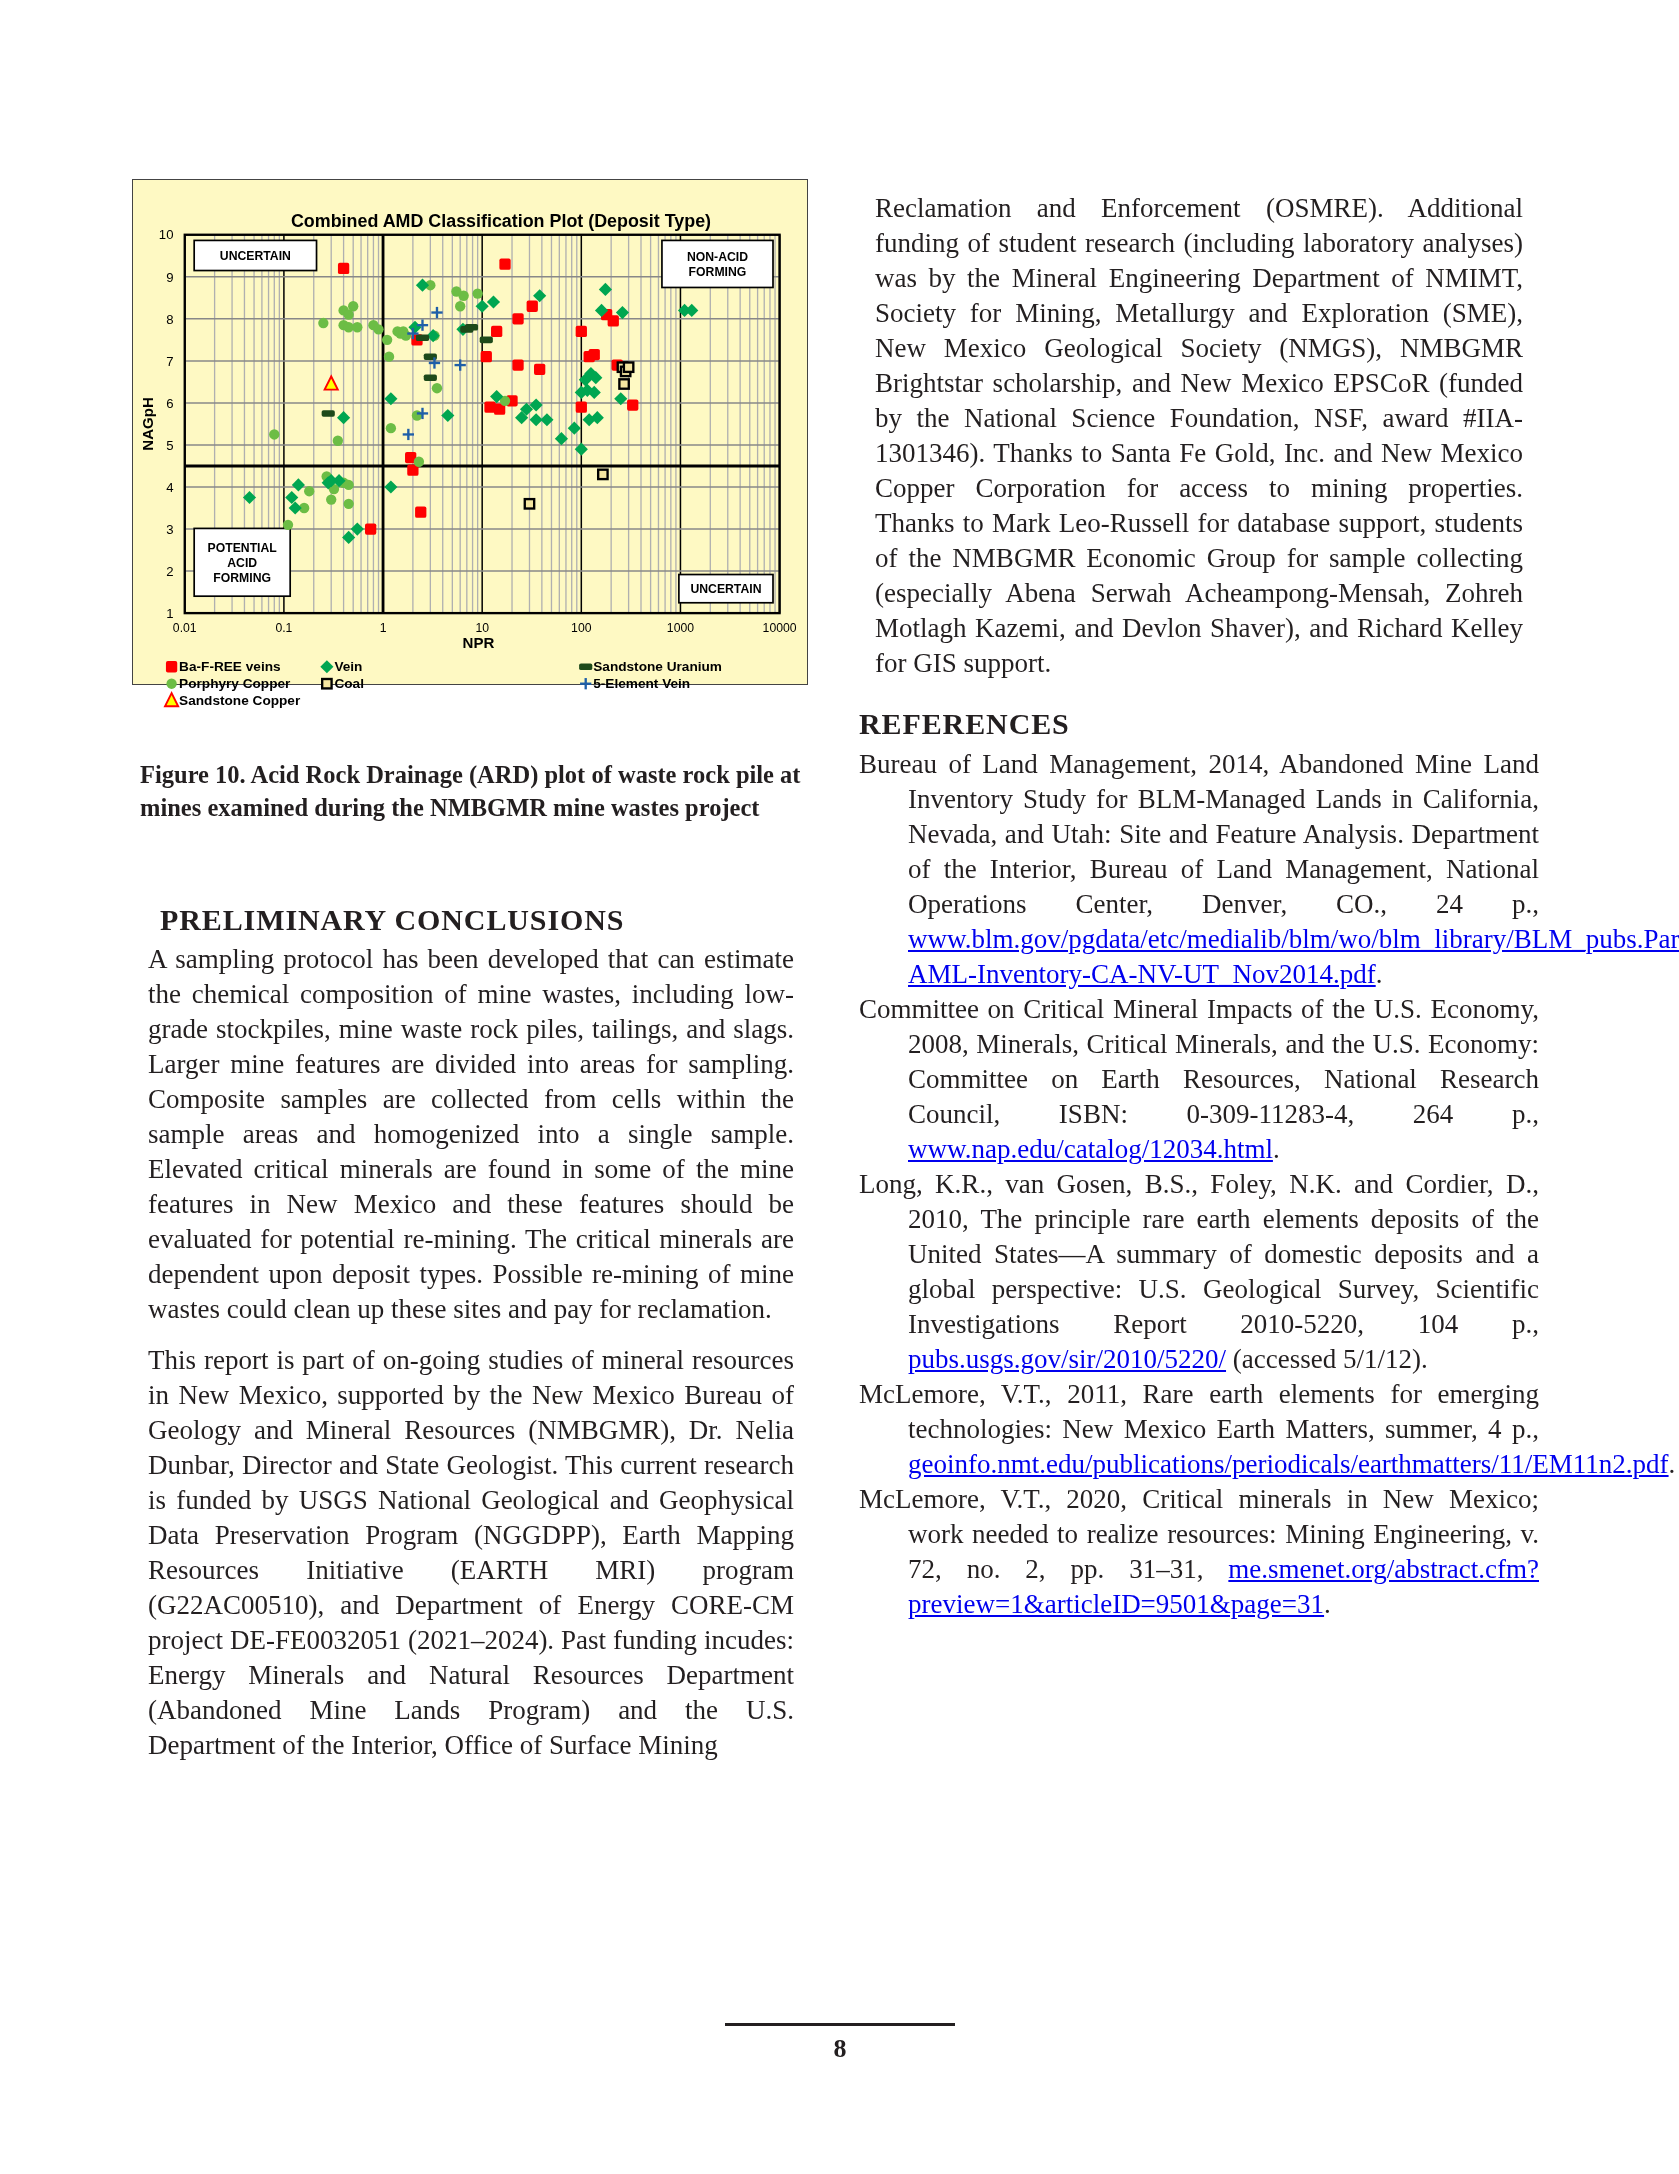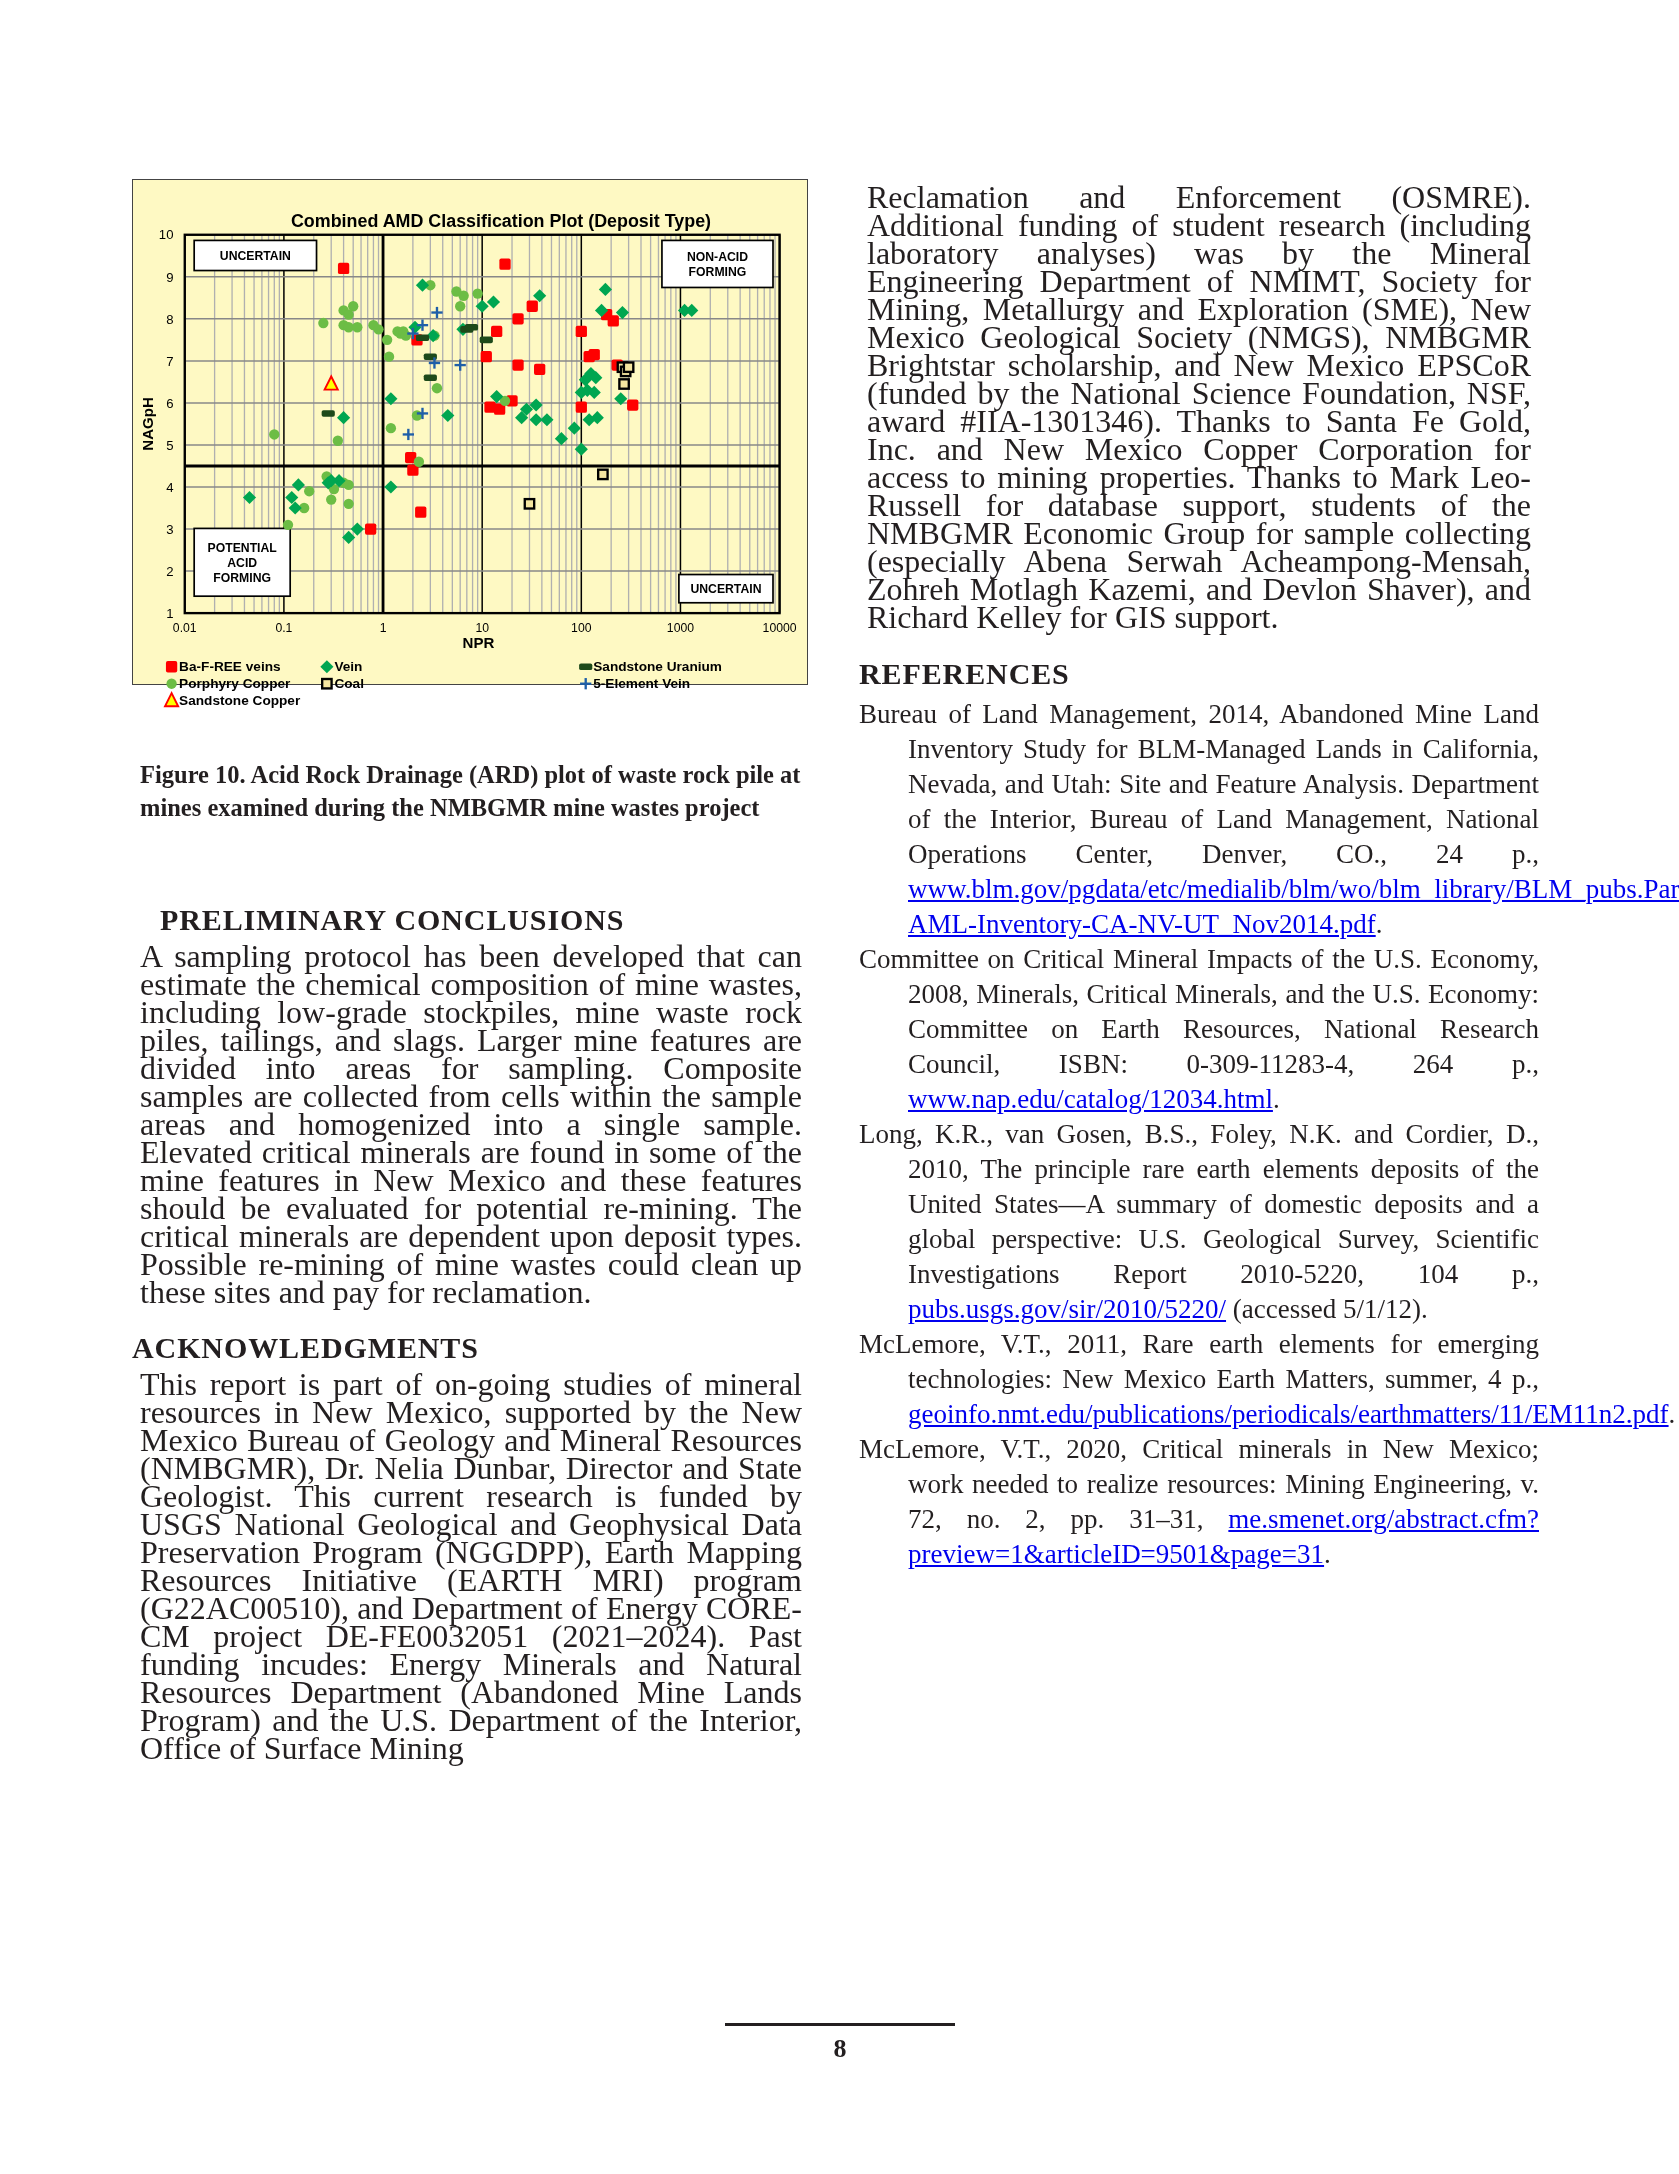--- a/index.html
+++ b/index.html
@@ -1,20 +1,20 @@
 <!DOCTYPE html>
 <html style="font-size:15px"><head>
 <meta charset="utf-8">
 <style>
   html, body { margin: 0; padding: 0; background: #ffffff; }
   body { width: 1680px; height: 2174px; position: relative; font-family: "Liberation Serif", "DejaVu Serif", serif; color: #231f20; overflow: hidden; }
   .col { position: absolute; top: 0; }
   #left-col { left: 132px; width: 678px; }
   #right-col { left: 859px; width: 680px; }
-  .body-text { font-size: 32px; line-height: 28px; text-align: justify; margin: 8px; }
+  .body-text { font-size: 27px; line-height: 35px; text-align: justify; margin: 16px; }
   .heading { font-weight: bold; font-size: 30px; letter-spacing: 0.9px; margin: 0; }
   .link { color: #0000ee; text-decoration: underline; }
   .figure-box { position: absolute; left: 132px; top: 179px; width: 676px; height: 506px; border: 1.9px solid #444; box-sizing: border-box; background: #fef9c3; }
   .caption { position: absolute; left: 132px; top: 750px; width: 678px; font-weight: bold; font-size: 24.5px; line-height: 33px; margin: 8px; }
   #chart-svg { position: absolute; left: 0; top: 0; }
   .refs .ref { font-size: 27px; line-height: 35px; text-align: justify; padding-left: 49px; text-indent: -49px; margin: 0; }
   .footer-rule { position: absolute; left: 725px; top: 2023px; width: 230px; height: 2.8px; background: #231f20; }
   .page-num { position: absolute; left: 0; width: 1680px; top: 2034px; text-align: center; font-weight: bold; font-size: 26px; }
   .chart-text { font-family: "Liberation Sans", "DejaVu Sans", sans-serif; }
 </style>
@@ -572,21 +572,20 @@
         </g>
       </g>
   </svg>
 </div>
 
 <p class="caption">Figure 10.  Acid Rock Drainage (ARD) plot of waste rock pile at mines examined during the NMBGMR mine wastes project</p>
 
 <div class="col" id="left-col" style="top:878px;">
   <h2 class="heading" style="margin-top:24.5px;margin-left:28px;">PRELIMINARY CONCLUSIONS</h2>
   <p class="body-text" style="margin-top:5.6px;">A sampling protocol has been developed that can estimate the chemical composition of mine wastes, including low-grade stockpiles, mine waste rock piles, tailings, and slags. Larger mine features are divided into areas for sampling. Composite samples are collected from cells within the sample areas and homogenized into a single sample. Elevated critical minerals are found in some of the mine features in New Mexico and these features should be evaluated for potential re-mining. The critical minerals are dependent upon deposit types. Possible re-mining of mine wastes could clean up these sites and pay for reclamation.</p>
-  <h2 class="heading" style="margin-top:24.5px;">ACKNOWLEDGMENTS</h2>
   <p class="body-text" style="margin-top:5.6px;">This report is part of on-going studies of mineral resources in New Mexico, supported by the New Mexico Bureau of Geology and Mineral Resources (NMBGMR), Dr. Nelia Dunbar, Director and State Geologist. This current research is funded by USGS National Geological and Geophysical Data Preservation Program (NGGDPP), Earth Mapping Resources Initiative (EARTH MRI) program (G22AC00510), and Department of Energy CORE-CM project DE-FE0032051 (2021–2024). Past funding incudes: Energy Minerals and Natural Resources Department (Abandoned Mine Lands Program) and the U.S. Department of the Interior, Office of Surface Mining</p>
 </div>
 
 <div class="col" id="right-col" style="top:175px;">
   <p class="body-text">Reclamation and Enforcement (OSMRE). Additional funding of student research (including laboratory analyses) was by the Mineral Engineering Department of NMIMT, Society for Mining, Metallurgy and Exploration (SME), New Mexico Geological Society (NMGS), NMBGMR Brightstar scholarship, and New Mexico EPSCoR (funded by the National Science Foundation, NSF, award #IIA-1301346). Thanks to Santa Fe Gold, Inc. and New Mexico Copper Corporation for access to mining properties. Thanks to Mark Leo-Russell for database support, students of the NMBGMR Economic Group for sample collecting (especially Abena Serwah Acheampong-Mensah, Zohreh Motlagh Kazemi, and Devlon Shaver), and Richard Kelley for GIS support.</p>
   <h2 class="heading" style="margin-top:26px;">REFERENCES</h2>
   <div class="refs" id="refs-list" style="margin-top:5.6px;">
     <p class="ref"><span>Bureau of Land Management, 2014, Abandoned Mine Land Inventory Study for BLM-Managed Lands in California, Nevada, and Utah: Site and Feature Analysis. Department of the Interior, Bureau of Land Management, National Operations Center, Denver, CO., 24 p., </span><a class="link">www.blm.gov/pgdata/etc/medialib/blm/wo/blm_library/BLM_pubs.Par.79469.File.dat/BLM-AML-Inventory-CA-NV-UT_Nov2014.pdf</a><span>.</span></p>
     <p class="ref"><span>Committee on Critical Mineral Impacts of the U.S. Economy, 2008, Minerals, Critical Minerals, and the U.S. Economy: Committee on Earth Resources, National Research Council, ISBN: 0-309-11283-4, 264 p., </span><a class="link">www.nap.edu/catalog/12034.html</a><span>.</span></p>
     <p class="ref"><span>Long, K.R., van Gosen, B.S., Foley, N.K. and Cordier, D., 2010, The principle rare earth elements deposits of the United States—A summary of domestic deposits and a global perspective: U.S. Geological Survey, Scientific Investigations Report 2010-5220, 104 p., </span><a class="link">pubs.usgs.gov/sir/2010/5220/</a><span> (accessed 5/1/12).</span></p>

